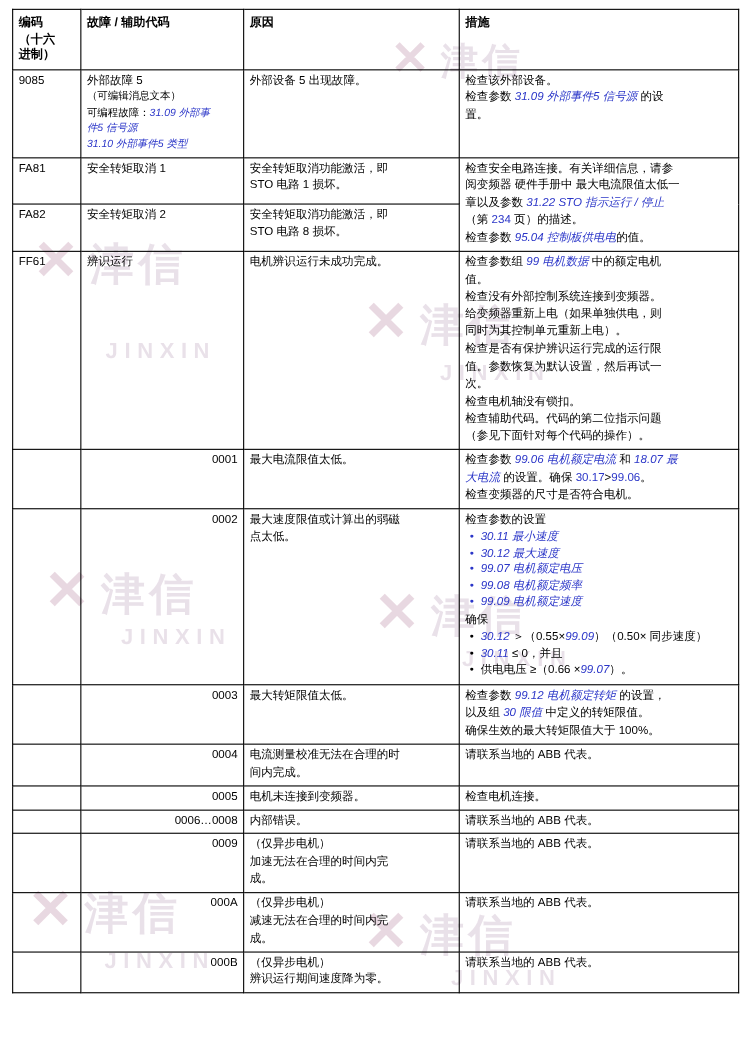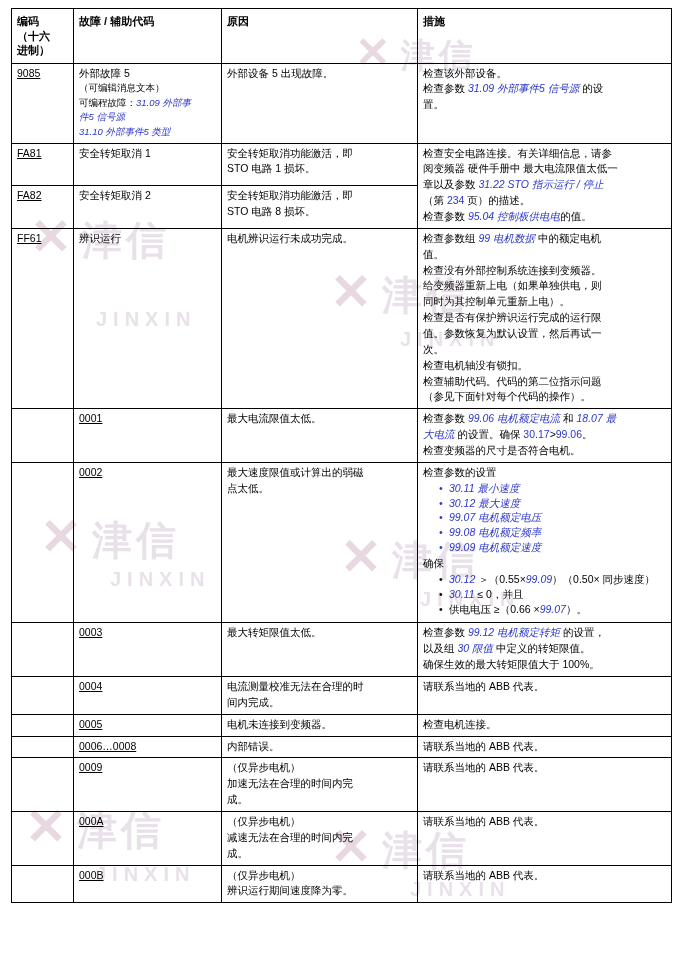--- a/index.html
+++ b/index.html
@@ -65,40 +65,40 @@
     text-align: left;
     font-weight: bold;
     font-size: 11px;
     padding-top: 5px;
     padding-bottom: 5px;
   }
   col.c1 { width: 62px; }
   col.c2 { width: 148px; }
   col.c3 { width: 196px; }
   col.c4 { width: 254px; }
-  .code-cell { font-size: 11px; text-decoration: underline; }
-  .code-right { text-align: left; }
+  .code-cell { font-size: 11px; }
+  .code-right { text-align: right; }
   .blue {
     color: #2b36c8;
     font-style: italic;
   }
   .blue-plain {
     color: #2b36c8;
     margin-top: 16px;
   }
   .ital { }
   .small { font-size: 9.5px; }
   ul.bul {
     margin: 2px 0 2px 0;
     padding-left: 14px;
     list-style: none;
   }
   ul.bul > li {
     position: relative;
-    margin: 0 0 1px 12px;
+    margin: 0 0 1px 0;
   }
   ul.bul > li:before {
     content: "•";
     position: absolute;
     left: -10px;
     top: 0;
   }
   p.l { margin: 0 0 2px 0; }
   p.l:last-child { margin-bottom: 0; }
 </style>

